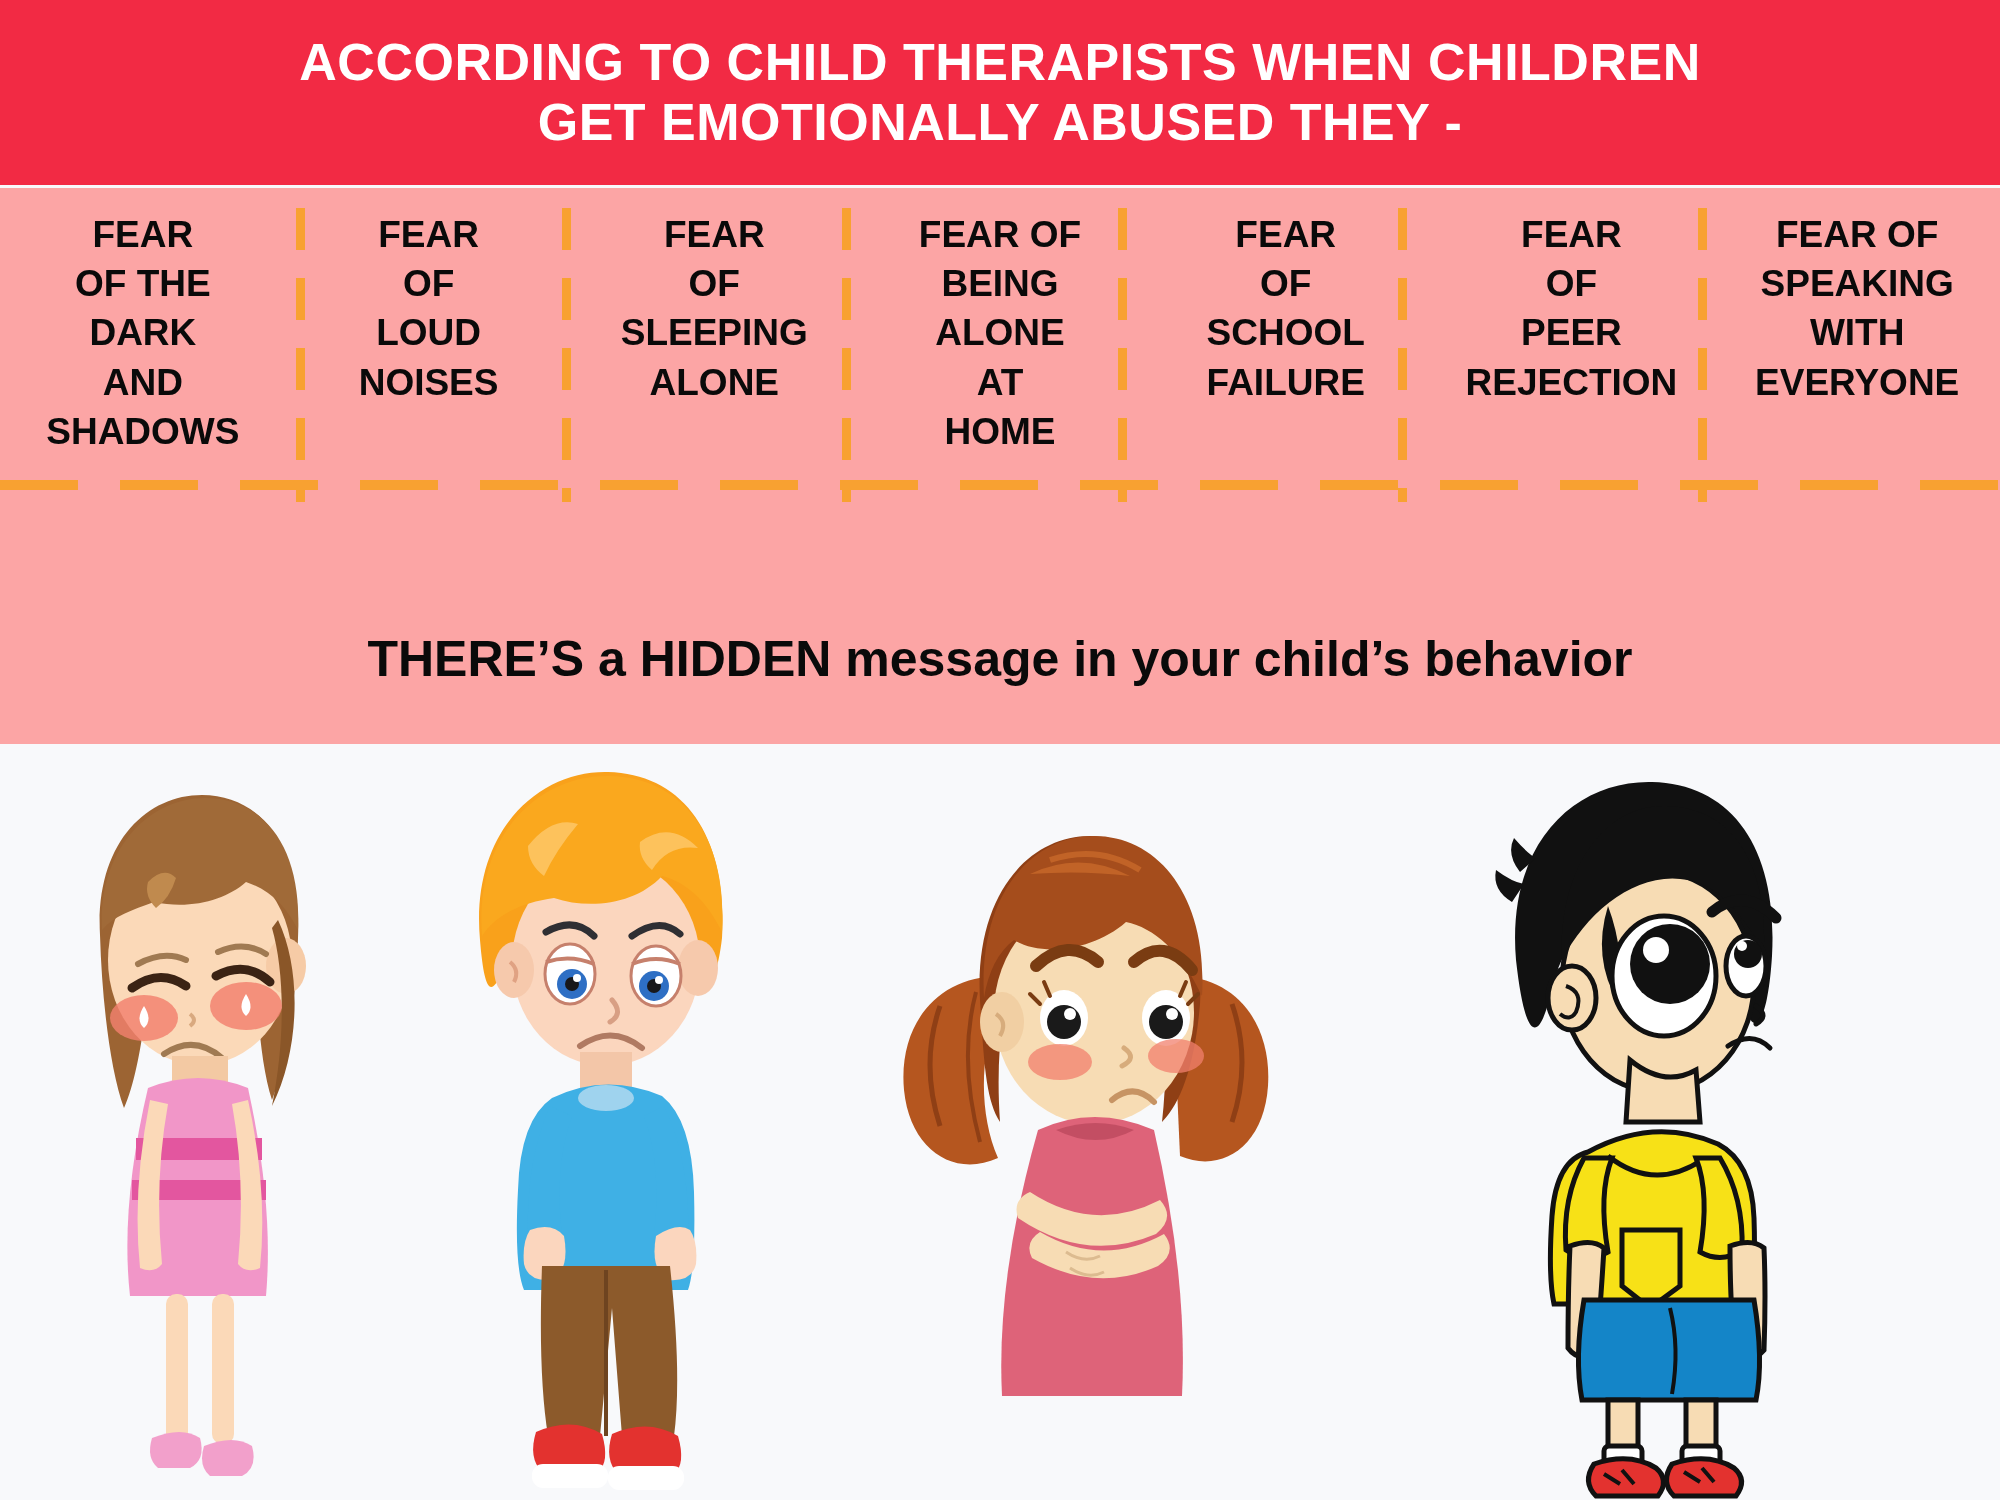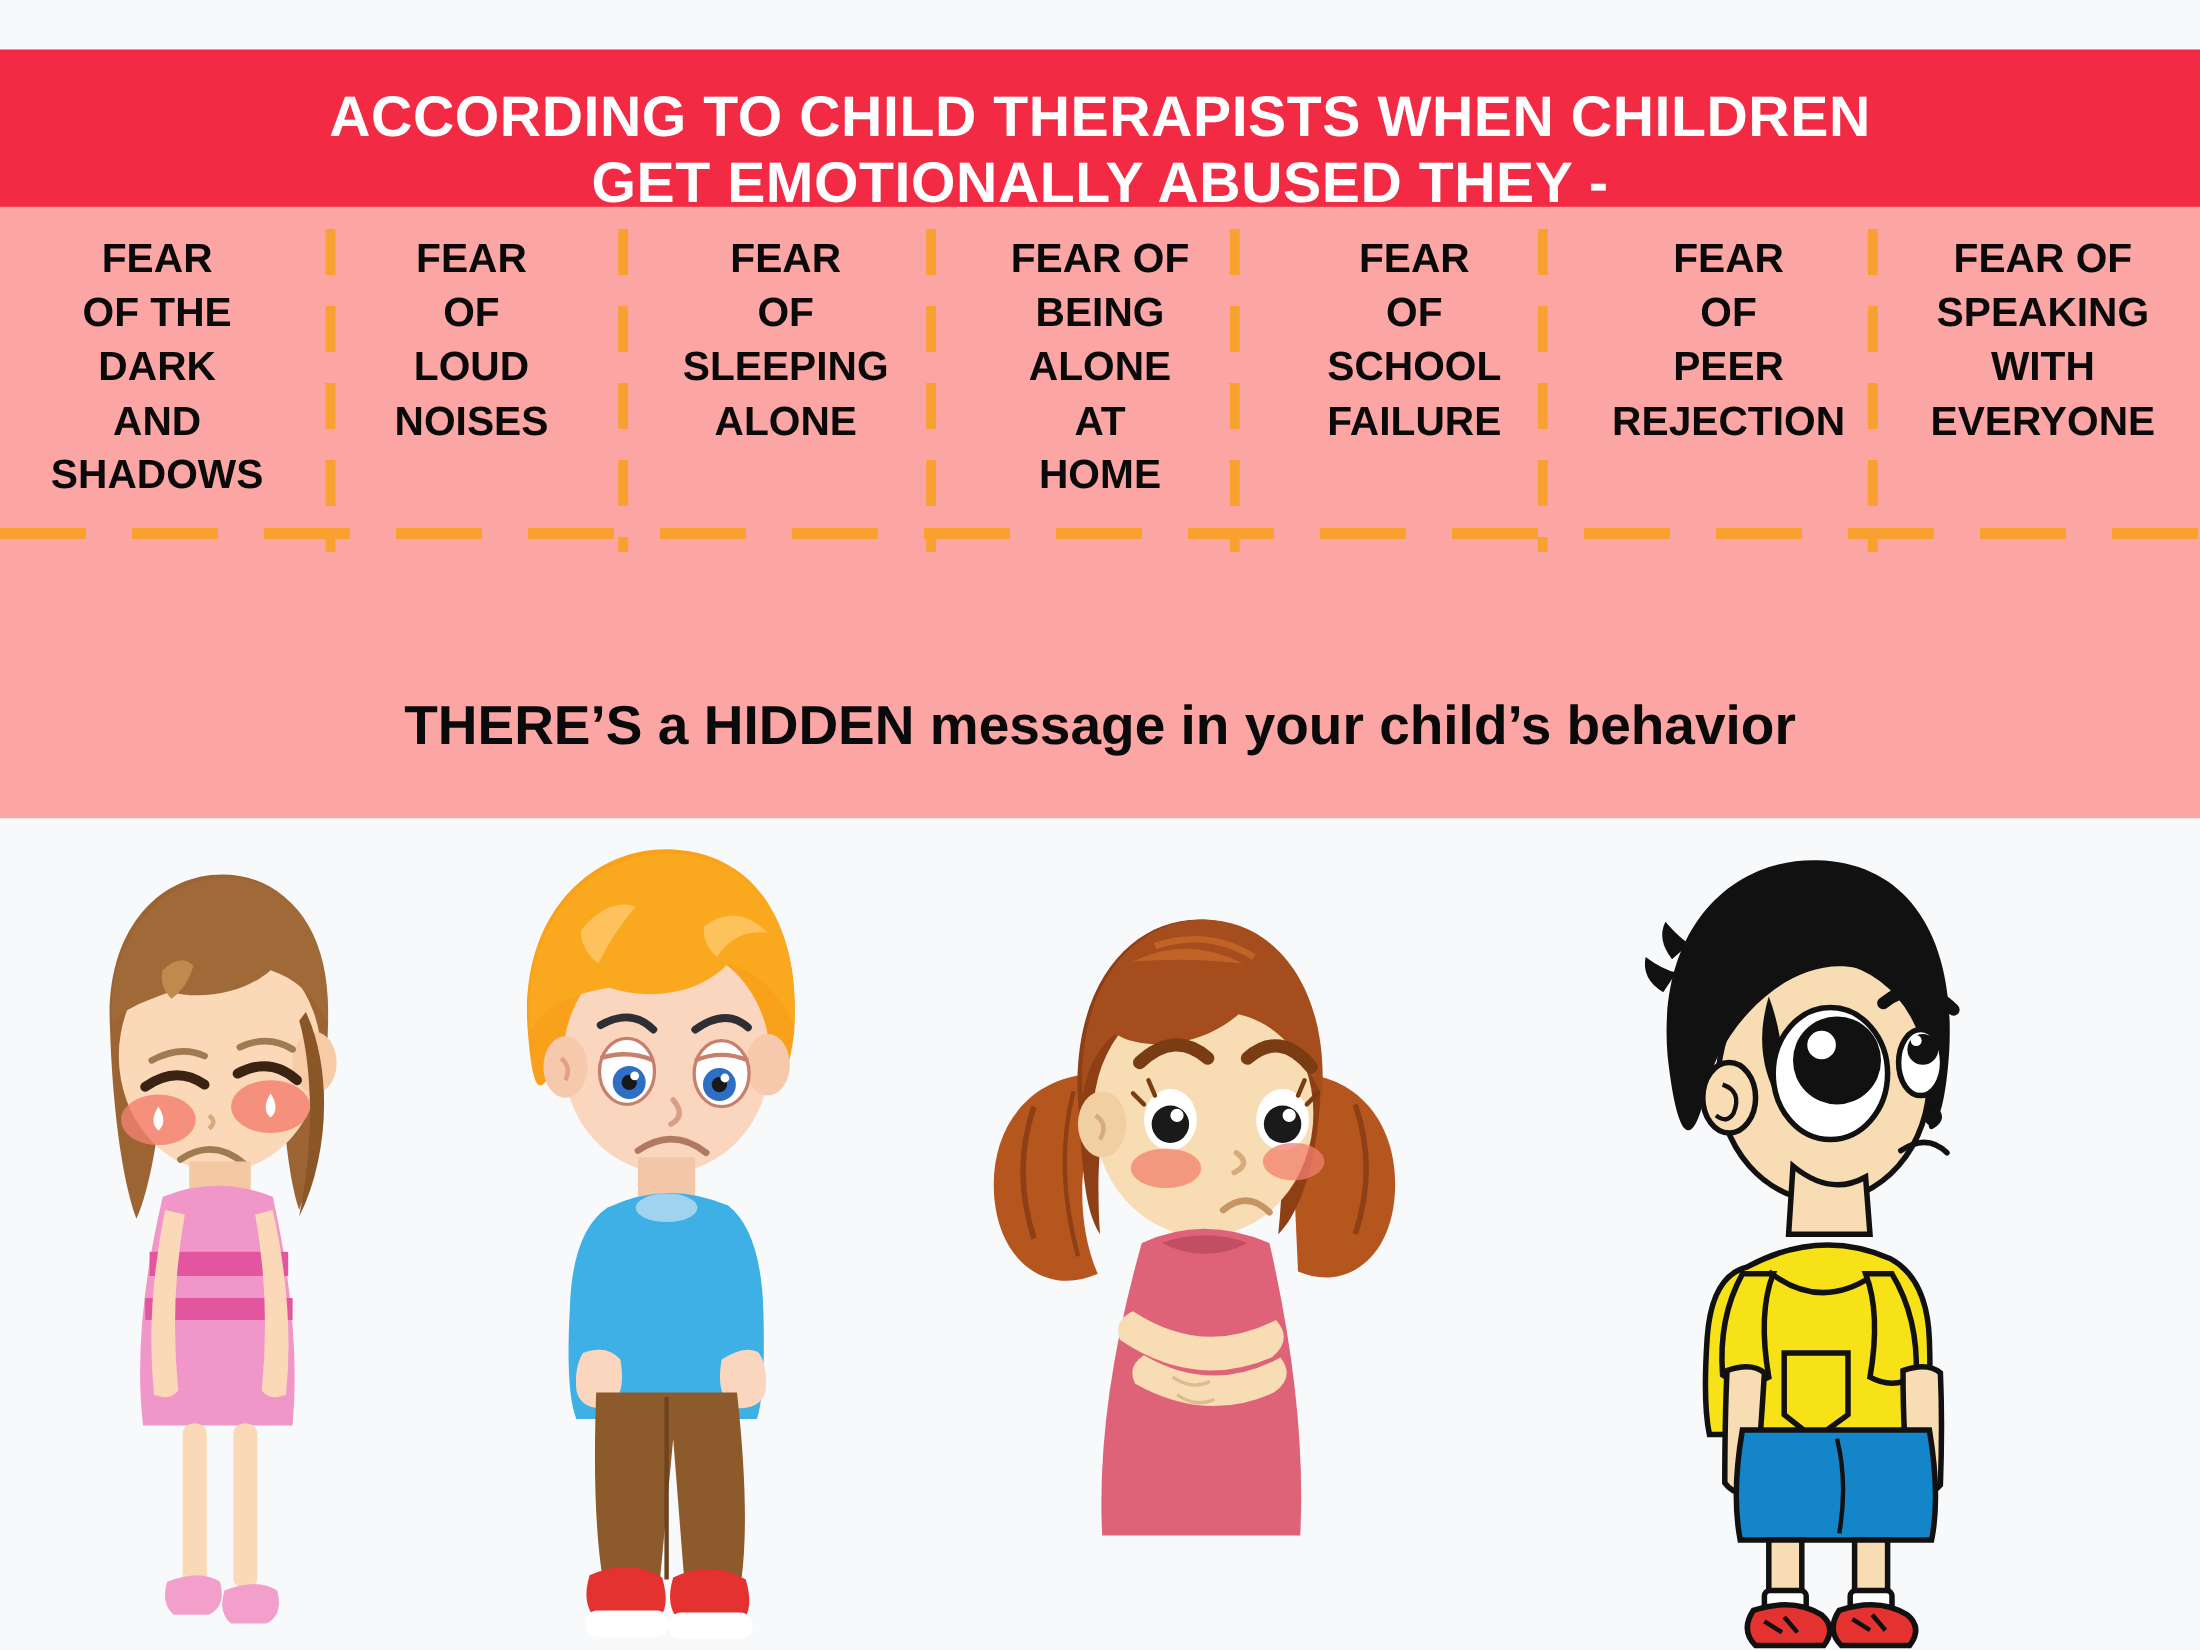--- a/index.html
+++ b/index.html
@@ -22,21 +22,20 @@
   
   .header-band {
     position: absolute;
     left: 0; top: 0;
     width: 2000px;
     height: 185px;
     background: #F22A44;
     display: flex;
     align-items: center;
     justify-content: center;
-    margin-top: 45px;
   }
   .header-text {
     color: #FFFFFF;
     font-family: "Liberation Sans", sans-serif;
     font-weight: bold;
     font-size: 52px;
     line-height: 1.15;
     text-align: center;
     letter-spacing: 0.5px;
     text-transform: uppercase;

